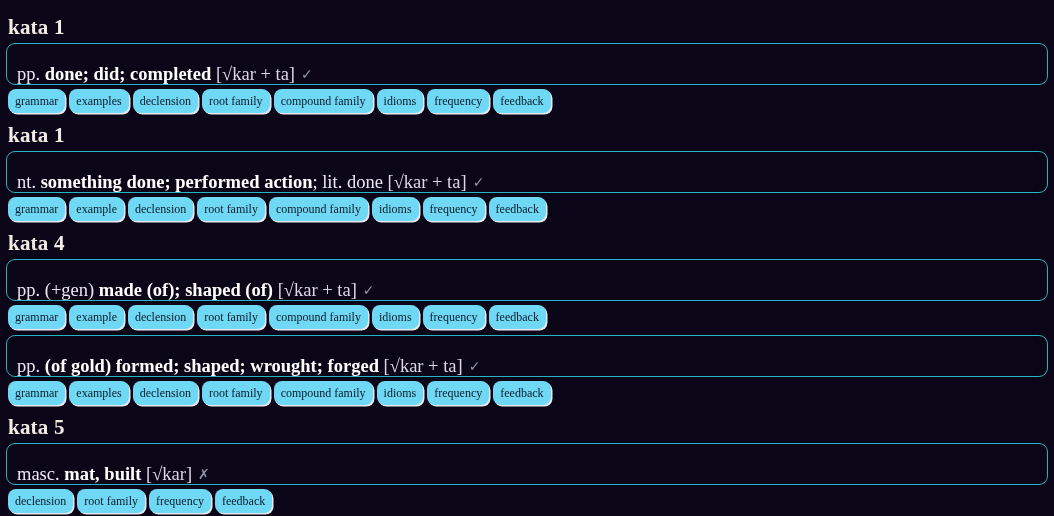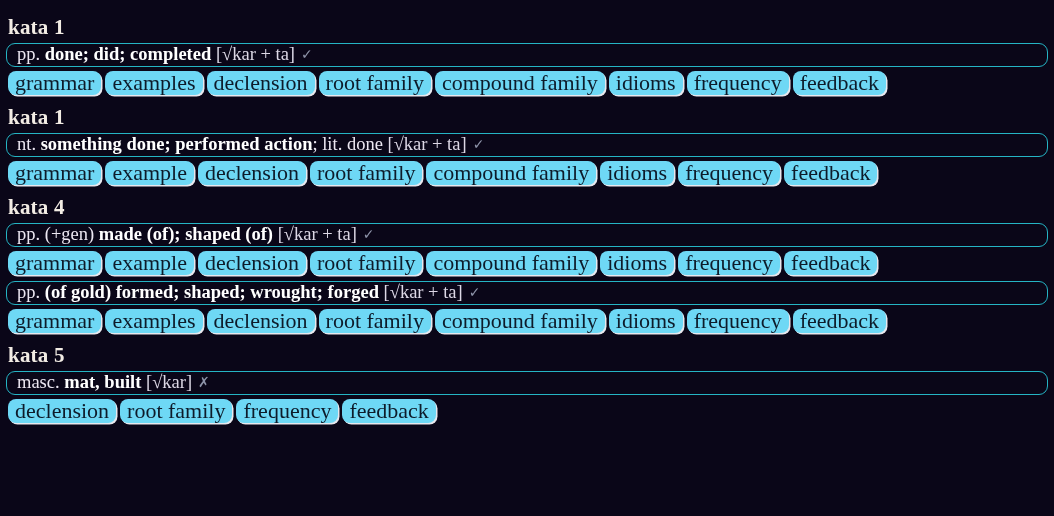--- a/index.html
+++ b/index.html
@@ -31,23 +31,23 @@
     color: #f2ece4;
     letter-spacing: 0.2px;
     padding: 3px 0 3px 2px;
     margin: 0;
   }
   .def-box {
     box-sizing: border-box;
     border: 1.6px solid #25b4c4;
     border-radius: 9px;
     background: #0a0618;
-    height: 24px;
+    height: 42px;
     display: flex;
-    align-items: flex-start;
+    align-items: flex-end;
     padding: 0 10px;
     margin: 0 0 4px 0;
     width: 1042px;
     overflow: hidden;
     white-space: nowrap;
   }
   .def-text {
     font-family: "Liberation Serif", "DejaVu Serif", serif;
     font-size: 18.5px;
     line-height: 20px;
@@ -68,21 +68,21 @@
   .mark.x { color: #8d93a8; font-size: 14px; }
   .badges {
     display: flex;
     flex-wrap: nowrap;
     gap: 4px;
     padding: 0 0 4px 2px;
     margin: 0 0 2px 0;
   }
   .badge {
     font-family: "Liberation Serif", "DejaVu Serif", serif;
-    font-size: 22px;
+    font-size: 12px;
     line-height: 18px;
     color: #0d1b2a;
     background: #6ed8f5;
     border-radius: 8px;
     padding: 3px 7px 3px 7px;
     white-space: nowrap;
     box-shadow: 1.5px 1.5px 0 0 #e8e8ee;
     position: relative;
   }
 </style>

